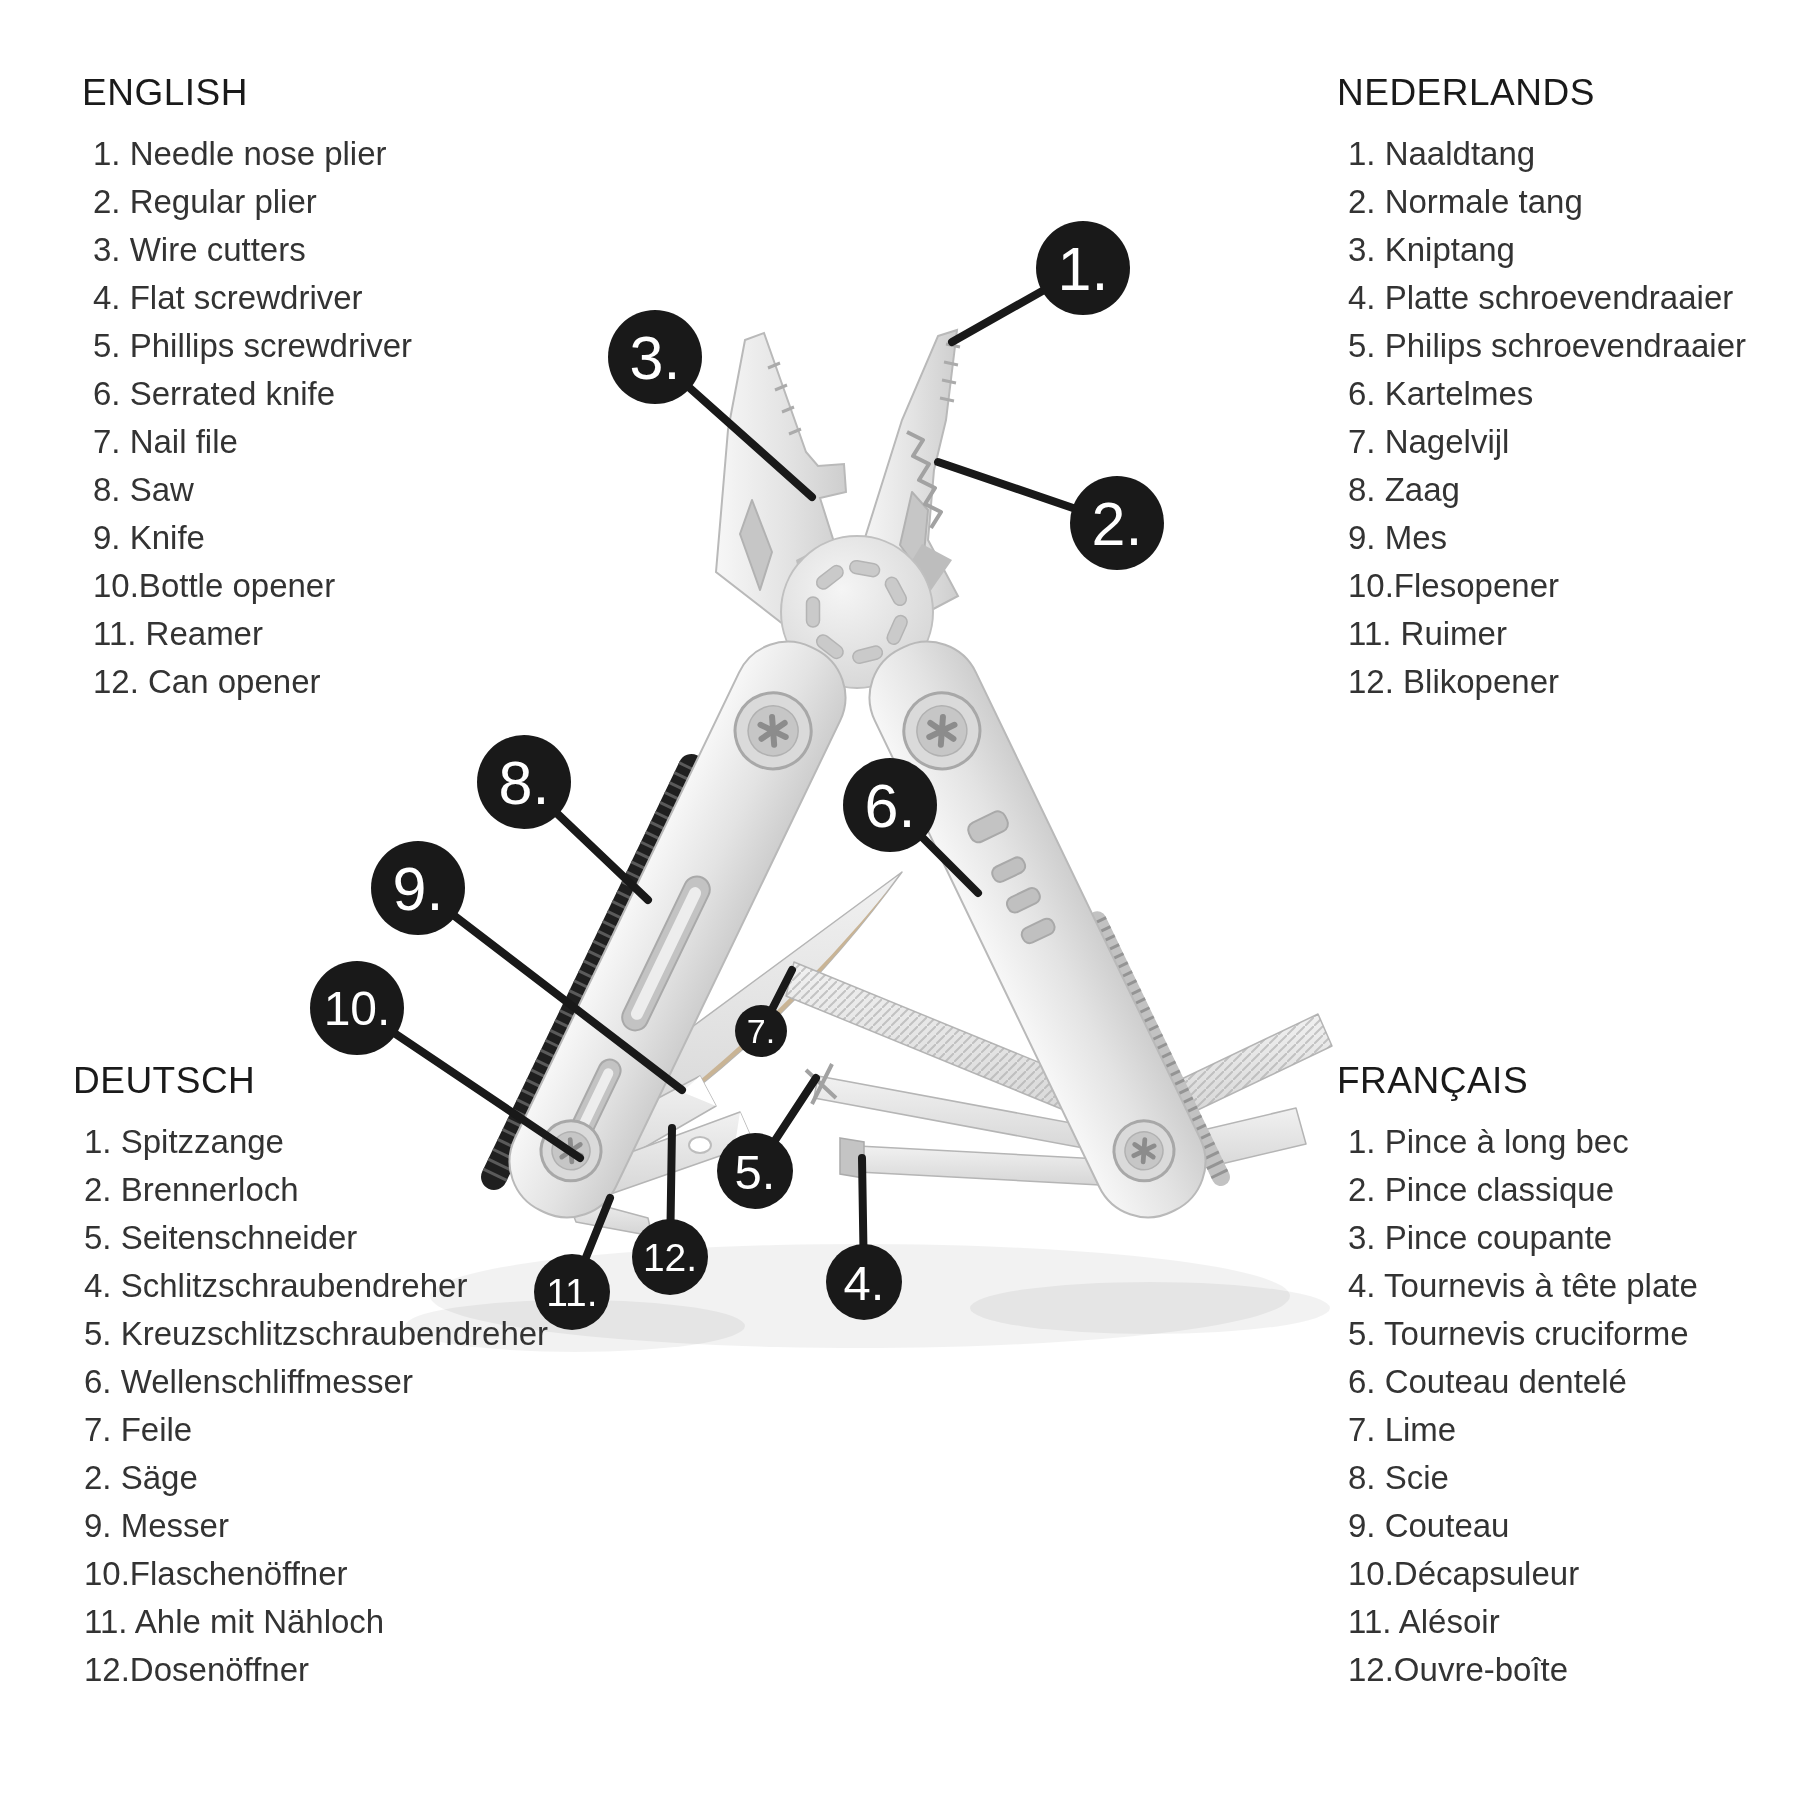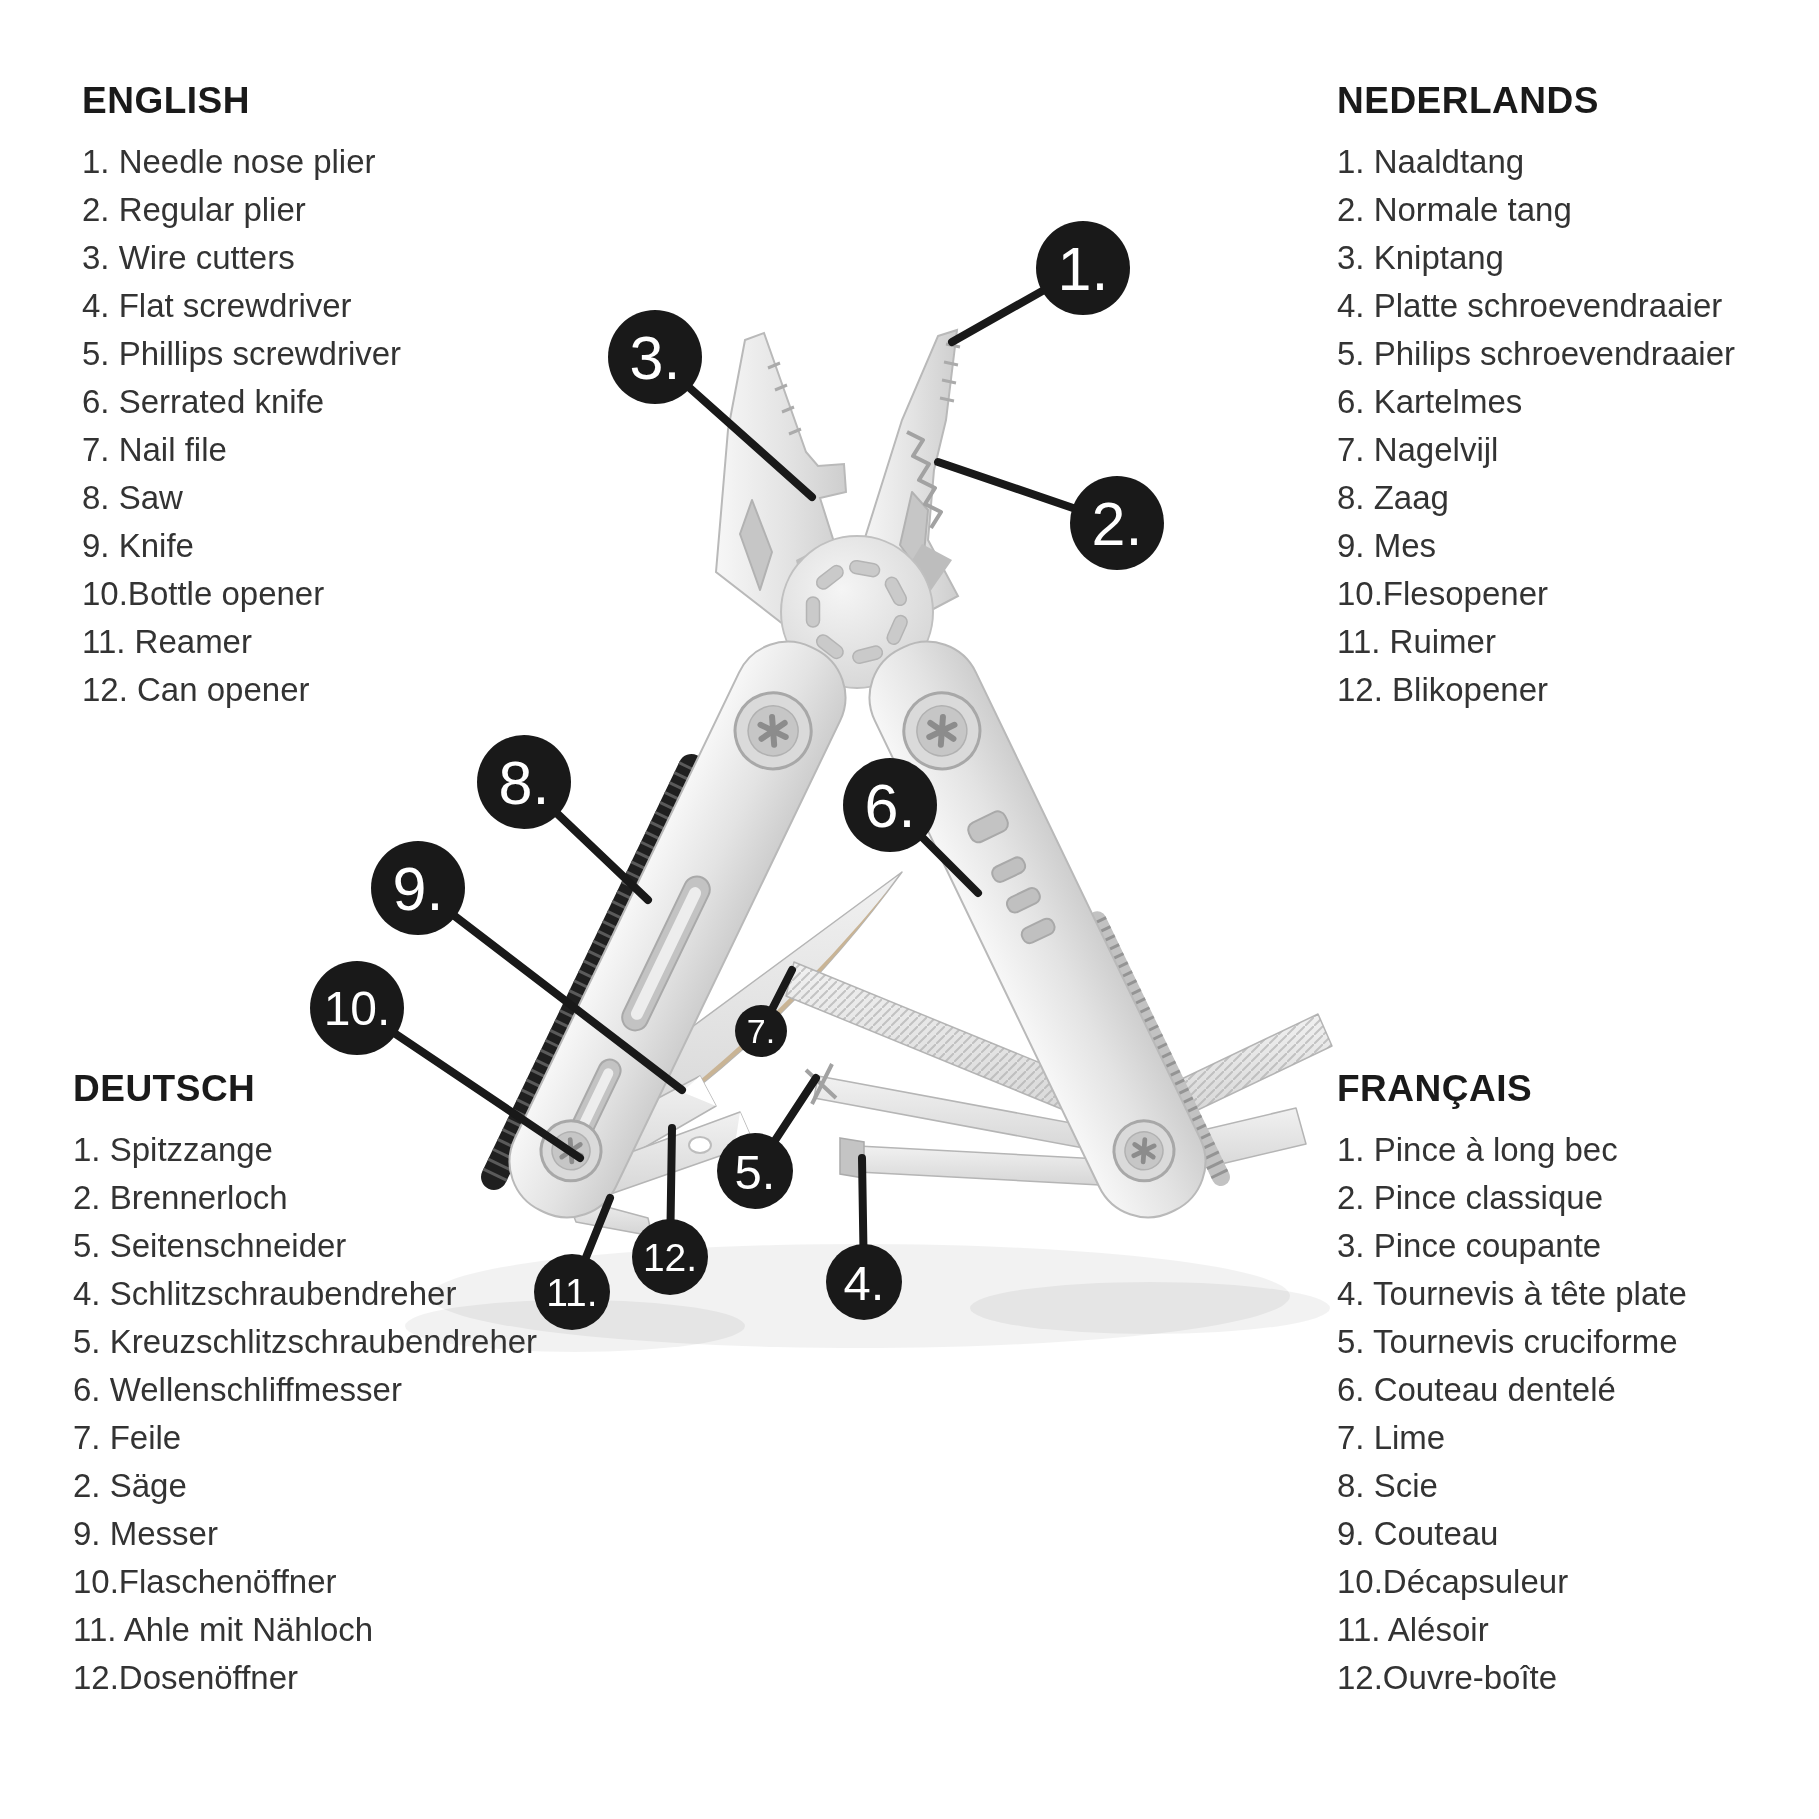--- a/index.html
+++ b/index.html
@@ -4,22 +4,22 @@
 <style>
   :root{
     --bg:#ffffff; --heading:#1a1a1a; --text:#333333;
     --bubble:#191919; --bubble-text:#ffffff; --line:#191919; --grip:#1f1f1f;
   }
   html,body{margin:0;padding:0;background:var(--bg);}
   .canvas{position:relative;width:1819px;height:1819px;background:var(--bg);
           font-family:"Liberation Sans",sans-serif;overflow:hidden;}
   .tool-svg{position:absolute;left:0;top:0;width:1819px;height:1819px;}
   .lang-col{position:absolute;width:560px;}
-  .lang-col h2{margin:8px 0 16px 0;font-size:37px;font-weight:700;color:var(--heading);letter-spacing:.5px;}
-  .lang-col ol{list-style:none;margin:0;padding:0;}
+  .lang-col h2{margin:0 0 16px 0;font-size:37px;font-weight:400;color:var(--heading);letter-spacing:.5px;}
+  .lang-col ol{list-style:none;margin:11px;padding:0;}
   .lang-col li{font-size:33px;line-height:48px;color:var(--text);font-weight:400;white-space:nowrap;}
   #col-english{left:82px;top:72px;}
   #col-nederlands{left:1337px;top:72px;}
   #col-deutsch{left:73px;top:1060px;}
   #col-francais{left:1337px;top:1060px;}
 
   
   .metal{fill:url(#gradMetal);stroke:#b9b9b9;stroke-width:2;}
   .disc{fill:url(#gradDisc);stroke:#c0c0c0;stroke-width:2;}
   .blade{fill:url(#gradBlade);stroke:#b5b5b5;stroke-width:1.5;stroke-linejoin:round;}

